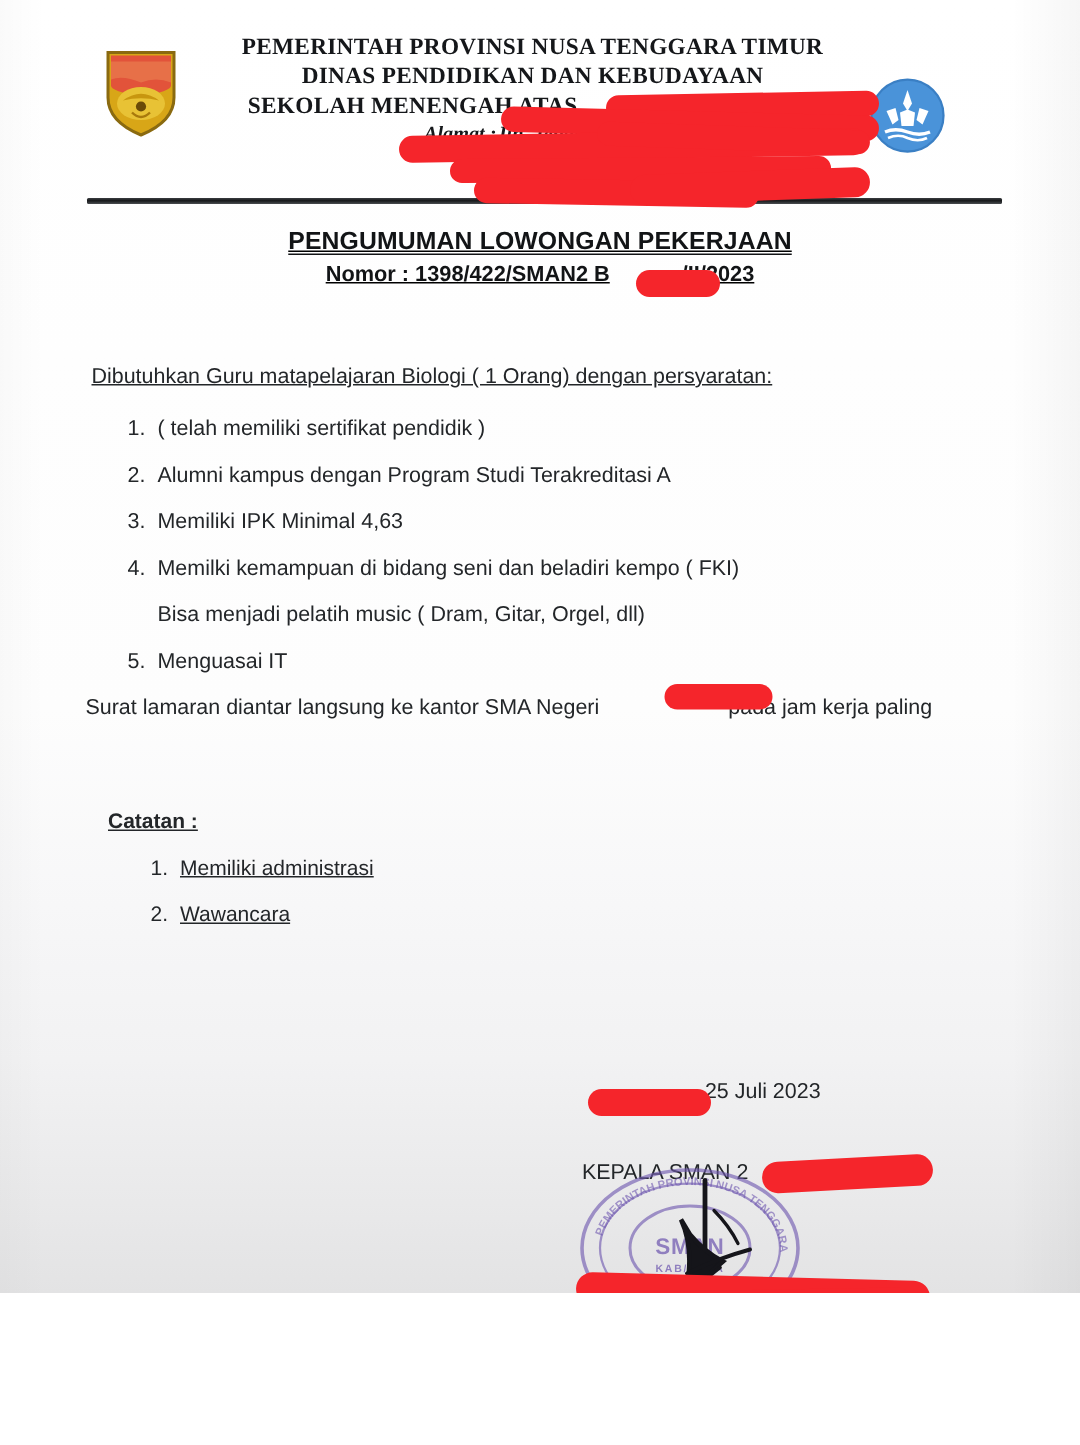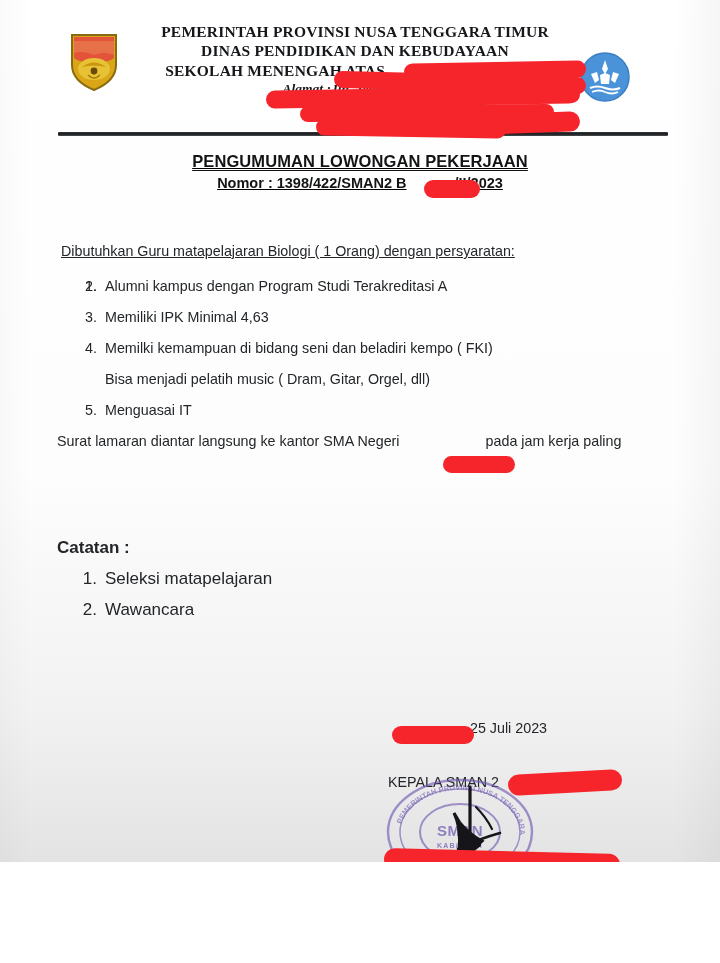--- a/index.html
+++ b/index.html
@@ -142,25 +142,26 @@
     width: 20px;
     text-align: right;
   }
   .sub-line { padding-left: 48px; }
 
   .closing { margin: 0; }
 
   
   .notes-block {
     position: absolute;
-    left: 57px; top: 532px;
+    left: 72px; top: 532px;
     width: 600px;
     color: #232629;
-    font-size: 17px;
+    font-size: 14px;
     line-height: 31px;
+    text-decoration: underline;
   }
   .notes-title { font-weight: bold; }
   ol.stages {
     margin: 0;
     padding: 0;
     list-style: none;
   }
   ol.stages > li {
     position: relative;
     padding-left: 48px;
@@ -275,20 +276,21 @@
     </div>
   </div>
 
   <div class="body-block">
     <p class="lead">Dibutuhkan Guru matapelajaran Biologi ( 1 Orang) dengan persyaratan:</p>
 
     <ol class="req">
       <li>
         <span class="num">1.</span>
       </li>
+      <div class="sub-line">( telah memiliki sertifikat pendidik )</div>
 
       <li>
         <span class="num">2.</span>
         <span>Alumni kampus dengan Program Studi Terakreditasi A</span>
       </li>
 
       <li>
         <span class="num">3.</span>
         <span>Memiliki IPK Minimal  4,63</span>
       </li>
@@ -308,21 +310,21 @@
     <p class="closing">
       <span>Surat lamaran diantar langsung ke kantor SMA Negeri</span><span style="display:inline-block;width:86px"></span><span>pada jam kerja paling</span>
     </p>
   </div>
 
   <div class="notes-block">
     <div class="notes-title">Catatan :</div>
     <ol class="stages">
       <li>
         <span class="num">1.</span>
-        <span>Seleksi matapelajaran</span>
+        <span>Memiliki administrasi</span>
       </li>
       <li>
         <span class="num">2.</span>
         <span>Wawancara</span>
       </li>
     </ol>
   </div>
 
   <div class="sign-block">
     <div class="sign-date">

